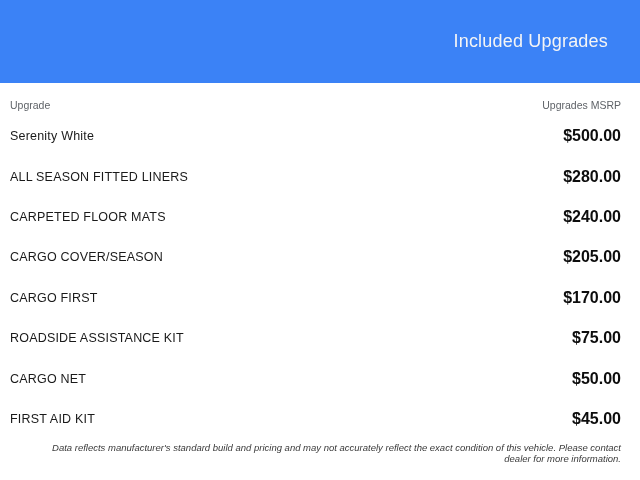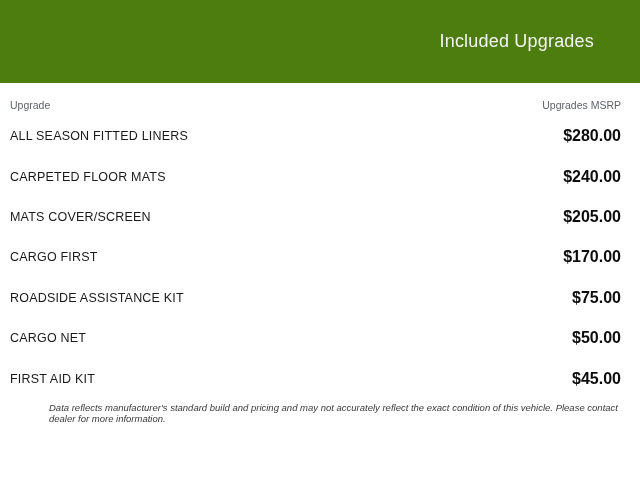--- a/index.html
+++ b/index.html
@@ -8,35 +8,36 @@
   }
   body {
     width: 640px;
     height: 480px;
     background: #ffffff;
     font-family: "Liberation Sans", sans-serif;
     overflow: hidden;
   }
   .header-bar {
     height: 83px;
-    background: #4d7c0f;
+    background: #3b82f6;
     display: flex;
     align-items: center;
     justify-content: flex-end;
-    padding-right: 46px;
+    padding-right: 32px;
     box-sizing: border-box;
   }
   .page-title {
     color: #f5f5f5;
     font-size: 18px;
     font-weight: 400;
     letter-spacing: 0.2px;
   }
   .content {
     padding: 0 19px 0 10px;
+    text-align: right;
   }
   .col-headers {
     display: flex;
     justify-content: space-between;
     align-items: baseline;
     padding-top: 16px;
     line-height: 12px;
     font-size: 10.5px;
     color: #5f6368;
   }
@@ -77,29 +78,33 @@
 
 <div class="content">
 
   <div class="col-headers">
     <span>Upgrade</span>
     <span>Upgrades MSRP</span>
   </div>
 
   <div class="rows">
     <div class="row">
+      <span class="row-label">Serenity White</span>
+      <span class="row-price">$500.00</span>
+    </div>
+    <div class="row">
       <span class="row-label">ALL SEASON FITTED LINERS</span>
       <span class="row-price">$280.00</span>
     </div>
     <div class="row">
       <span class="row-label">CARPETED FLOOR MATS</span>
       <span class="row-price">$240.00</span>
     </div>
     <div class="row">
-      <span class="row-label">MATS COVER/SCREEN</span>
+      <span class="row-label">CARGO COVER/SEASON</span>
       <span class="row-price">$205.00</span>
     </div>
     <div class="row">
       <span class="row-label">CARGO FIRST</span>
       <span class="row-price">$170.00</span>
     </div>
     <div class="row">
       <span class="row-label">ROADSIDE ASSISTANCE KIT</span>
       <span class="row-price">$75.00</span>
     </div>

